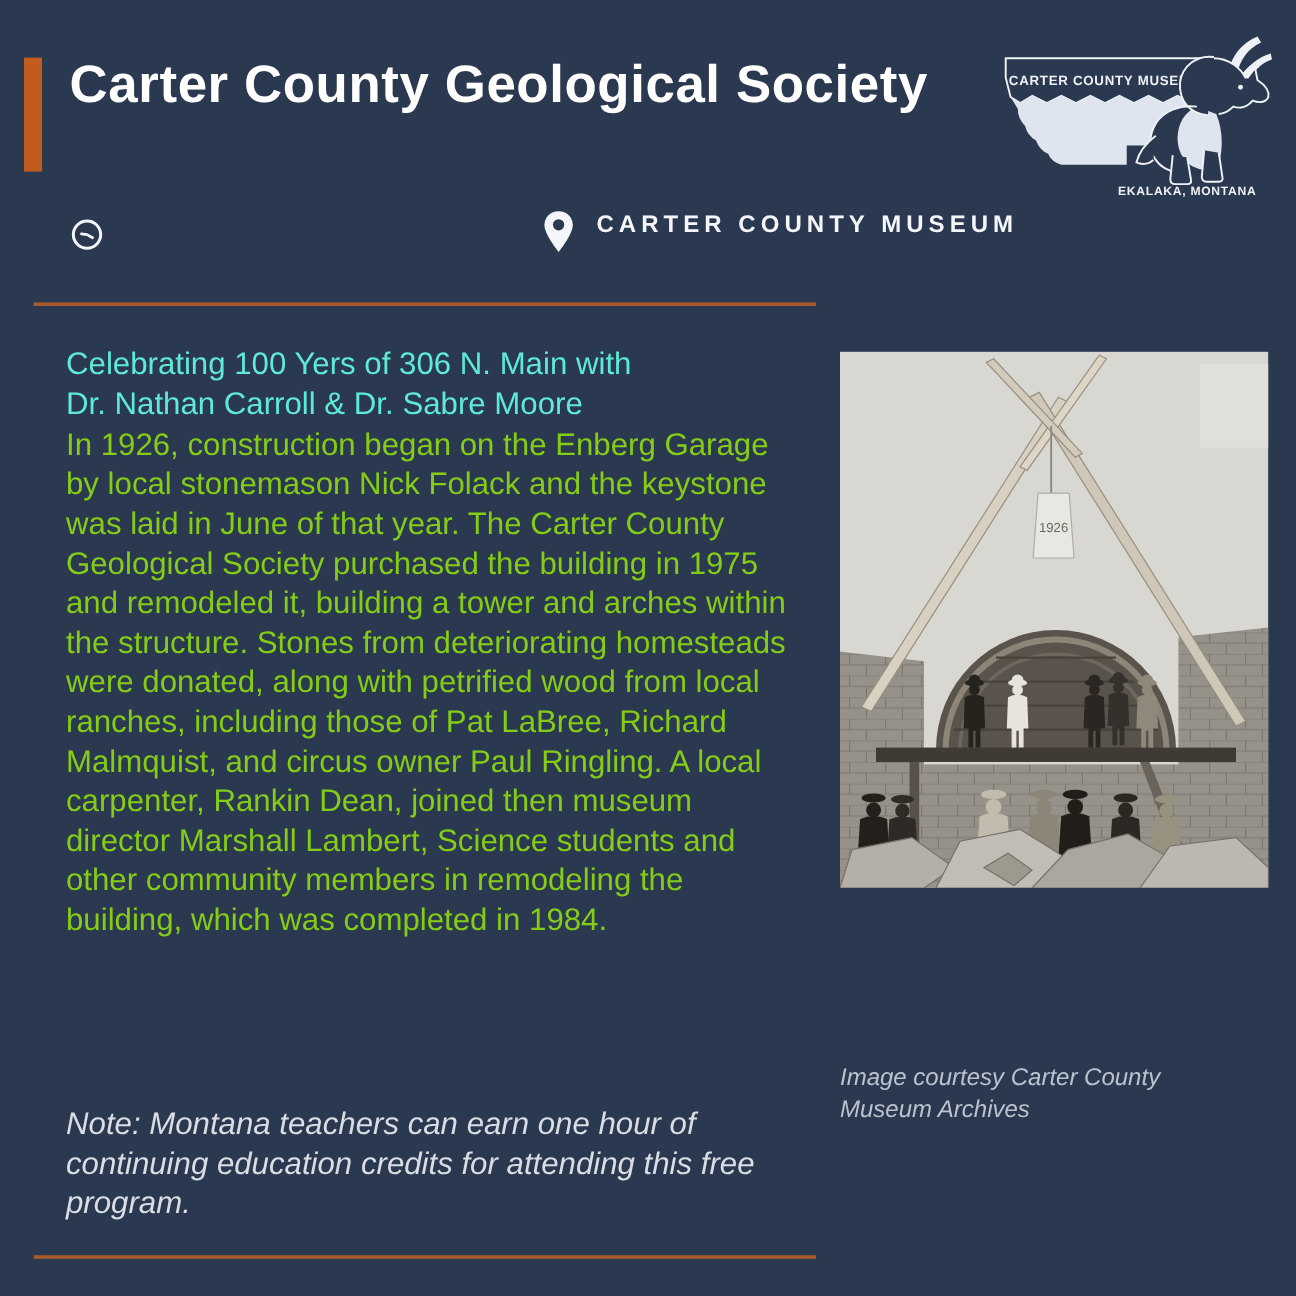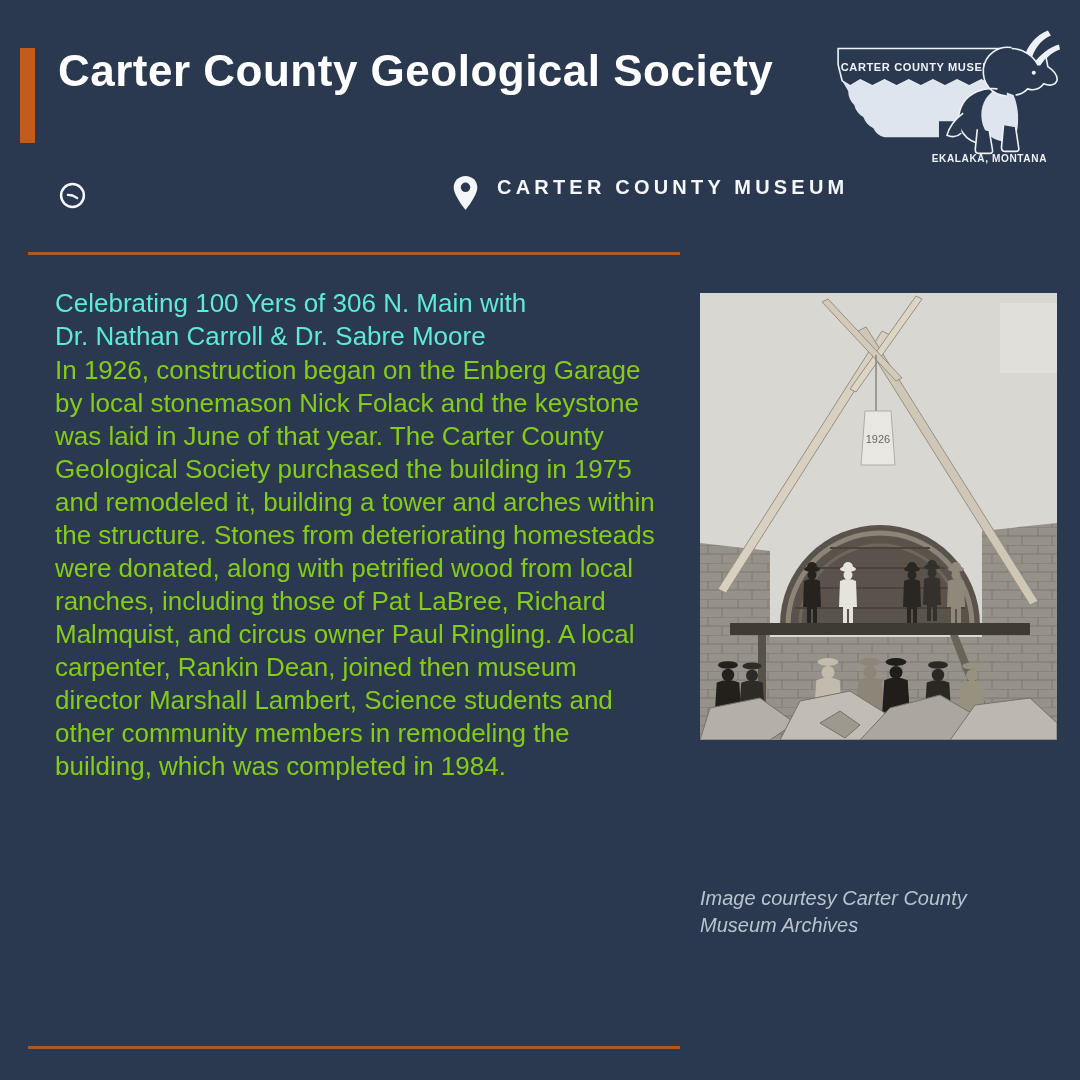--- a/index.html
+++ b/index.html
@@ -82,20 +82,21 @@
     <div>CARTER COUNTY MUSEUM</div>
   </div>
 
   <div class="divider top"></div>
 
   <div class="article-heading">
     <div>Celebrating 100 Yers of 306 N. Main with</div>
     <div>Dr. Nathan Carroll &amp; Dr. Sabre Moore</div>
   </div>
   <div class="article-body">In 1926, construction began on the Enberg Garage by local stonemason Nick Folack and the keystone was laid in June of that year. The Carter County Geological Society purchased the building in 1975 and remodeled it, building a tower and arches within the structure. Stones from deteriorating homesteads were donated, along with petrified wood from local ranches, including those of Pat LaBree, Richard Malmquist, and circus owner Paul Ringling. A local carpenter, Rankin Dean, joined then museum director Marshall Lambert, Science students and other community members in remodeling the building, which was completed in 1984.</div>
+  <div class="article-note">Note: Montana teachers can earn one hour of continuing education credits for attending this free program.</div>
 
   <svg class="photo" viewBox="0 0 357 447" preserveAspectRatio="none">
     <defs>
       <pattern id="stonepat" width="30" height="18" patternUnits="userSpaceOnUse">
         <rect width="30" height="18" fill="#96928a"></rect>
         <path d="M0,0H30 M0,9H30 M8,0V9 M22,9V18" stroke="#7c786f" stroke-width="1" fill="none"></path>
       </pattern>
       <g id="fig">
         <ellipse cx="0" cy="-54" rx="8" ry="3"></ellipse>
         <path d="M-5,-56 a5,5 0 0 1 10,0 z"></path>

